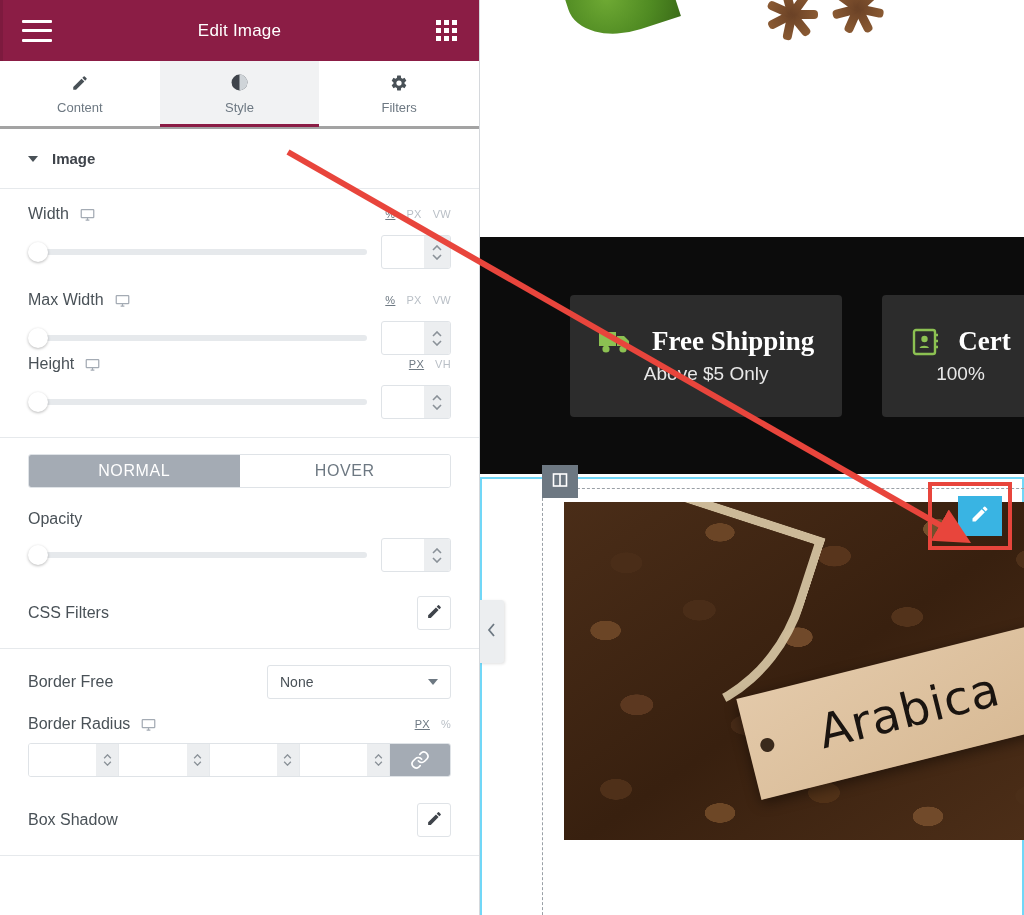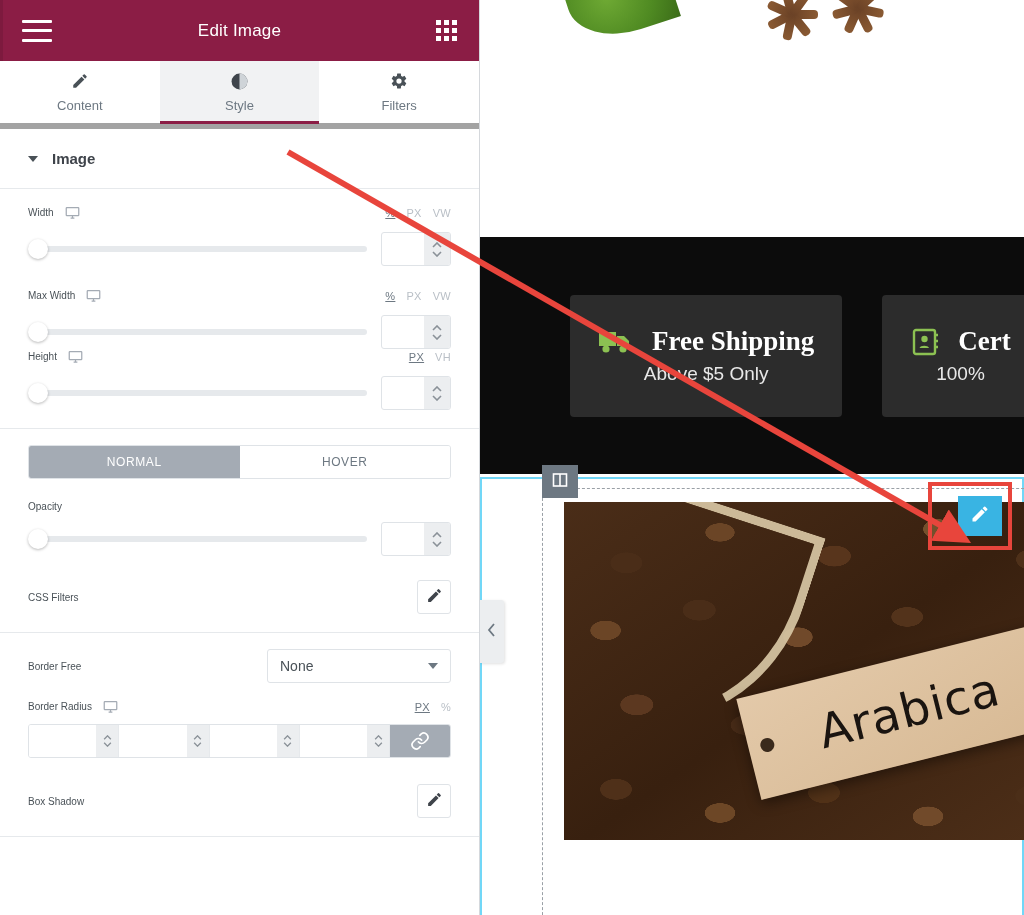--- a/index.html
+++ b/index.html
@@ -35,21 +35,21 @@
   .hamburger span { display: block; height: 3px; background: #fff; border-radius: 1px; }
   .panel-title {
     color: #fff; font-size: 17px; font-weight: 500; letter-spacing: .2px;
     position: absolute; left: 0; right: 0; text-align: center; pointer-events: none;
   }
   .grid-icon { display: grid; grid-template-columns: repeat(3, 5px);
     grid-template-rows: repeat(3, 5px); gap: 3px; cursor: pointer; z-index:2;}
   .grid-icon i { display: block; width: 5px; height: 5px; background: #fff; }
 
   .tabs { height: 68px; min-height:68px; display: flex; background: #fff;
-          border-bottom: 6px solid #a3a3a3; }
+          border-bottom: 3px solid #a3a3a3; }
   .tab { flex: 1; display: flex; flex-direction: column; align-items: center;
          justify-content: center; gap: 7px; cursor: pointer; position: relative;
          color: #6d7882; font-size: 13px; }
   .tab.active { background: #f1f2f3; }
   .tab.active::after {
     content: ""; position: absolute; bottom: -1px; left: 0; right: 0;
     height: 3px; background: #8b1d45;
   }
   .tab-icon { width: 20px; height: 20px; display:flex; align-items:center; justify-content:center; }
   .tab-icon svg { display:block; }
@@ -65,21 +65,21 @@
            border-right: 5px solid transparent; border-top: 6px solid #495157; }
   .section-title { font-size: 15px; font-weight: 700; color: #3f444b; }
 
   .group { padding: 16px 28px 18px 28px; border-bottom: 1px solid #e6e9ec; }
 
   .ctl-row {
     display: flex; align-items: center; justify-content: space-between;
     margin-bottom: 12px;
   }
   .ctl-label { display: flex; align-items: center; gap: 11px;
-               font-size: 10px; color: #495157; }
+               font-size: 16px; color: #495157; }
   .dev-icon { display:flex; }
   .units { display: flex; gap: 11px; align-items:center; }
   .unit { font-size: 11px; color: #b9bfc6; cursor: pointer; letter-spacing:.3px;}
   .unit.active { color: #6d7882; text-decoration: underline; }
 
   .slider-row { display: flex; align-items: center; gap: 14px; }
   .slider { flex: 1; height: 20px; position: relative; display: flex; align-items: center; }
   .slider-track { position:absolute; left: 10px; right: 0; height: 6px;
                   background: #e6e9ec; border-radius: 3px; }
   .slider-knob { position: absolute; left: 0; width: 20px; height: 20px;
@@ -94,21 +94,21 @@
     font-size: 13px; color: #495157; font-family: inherit; background: transparent;
   }
   .spinner { width: 26px; background: #eceef0; display: flex; flex-direction: column;
              align-items: center; justify-content: center; gap: 3px; cursor: pointer; }
 
   .toggle-group {
     display: flex; height: 34px; border: 1px solid #dfe3e7; border-radius: 3px;
     overflow: hidden; margin-bottom: 0;
   }
   .toggle-btn { flex: 1; display: flex; align-items: center; justify-content: center;
-    font-size: 12px; letter-spacing: .6px; color: #6d7882; cursor: pointer; background:#fff;}
+    font-size: 16px; letter-spacing: .6px; color: #6d7882; cursor: pointer; background:#fff;}
   .toggle-btn.active { background: #a4abb4; color: #fff; }
 
   .edit-btn {
     width: 34px; height: 34px; border: 1px solid #dfe3e7; border-radius: 3px;
     display: flex; align-items: center; justify-content: center;
     background: #fff; cursor: pointer;
   }
 
   .select-box {
     width: 184px; height: 34px; border: 1px solid #dfe3e7; border-radius: 3px;

